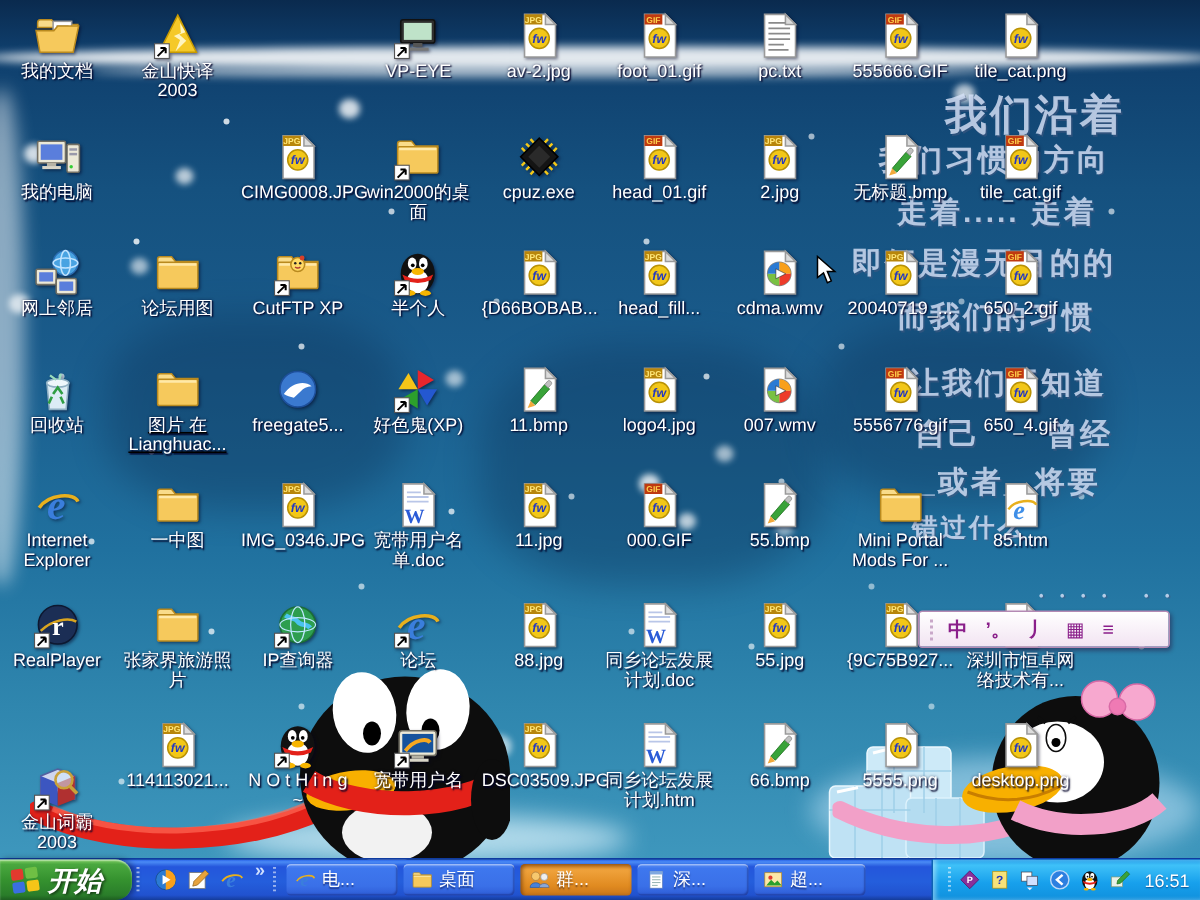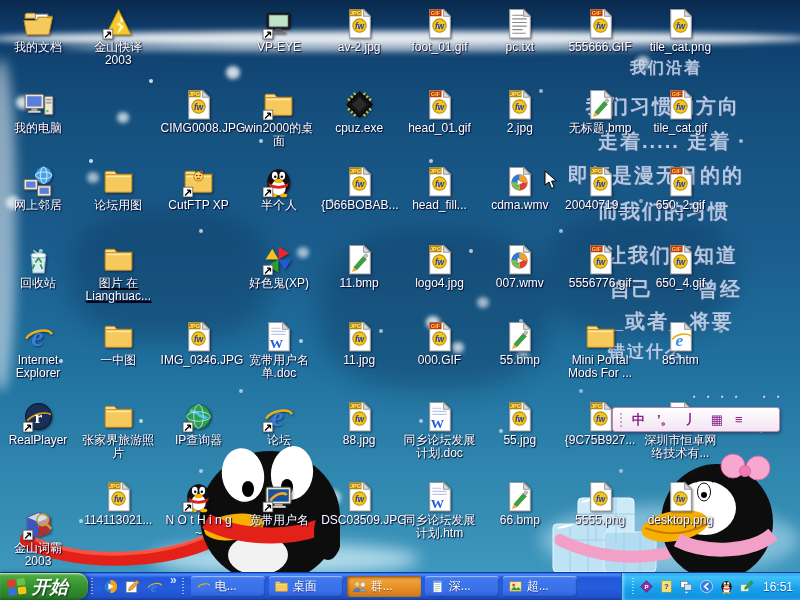--- a/index.html
+++ b/index.html
@@ -90,21 +90,21 @@
   <div class="sil" style="left:320px;top:230px;width:230px;height:160px;"></div>
   <div class="sil" style="left:545px;top:215px;width:190px;height:120px;"></div>
   <div class="snowband"></div>
   <div class="snowband2"></div>
   <div class="leftsnow"></div>
   <div class="snowdots"></div>
   <div class="snowclumps"></div>
   <div class="iceglow" style="left:150px;top:543px;width:270px;height:32px;background:rgba(215,240,250,.75);"></div>
   <div class="iceglow" style="left:540px;top:505px;width:260px;height:70px;background:rgba(190,225,245,.55);"></div>
   <div id="lyric-layer">
-      <div class="lyric" style="left: 630px; top: 58px; font-size: 16px;">我们沿着</div>
+      <div class="lyric" style="left: 630px; top: 58px; font-size: 28px;">我们沿着</div>
       <div class="lyric" style="left: 586px; top: 93px; font-size: 20px;">我们习惯的方向</div>
       <div class="lyric" style="left: 598px; top: 128px; font-size: 20px;">走着..... 走着</div>
       <div class="lyric" style="left: 568px; top: 162px; font-size: 20px;">即便是漫无目的的</div>
       <div class="lyric" style="left: 598px; top: 198px; font-size: 20px;">而我们的习惯</div>
       <div class="lyric" style="left: 606px; top: 242px; font-size: 20px;">让我们不知道</div>
       <div class="lyric" style="left: 610px; top: 276px; font-size: 20px;">自己　　曾经</div>
       <div class="lyric" style="left: 612px; top: 308px; font-size: 20px;">_或者_ 将要</div>
       <div class="lyric" style="left: 596px; top: 340px; font-size: 17px; margin-left: 12px;">错过什么</div>
       <div class="lyric" style="left: 688px; top: 389px; font-size: 12px;">・・・・　・・</div>
     </div>
@@ -489,20 +489,29 @@
       <div class="dicon" style="left: 80.3px; top: 241px; text-decoration: underline;">
         <span class="iimg">
           <svg width="33" height="33" viewBox="0 0 32 32">
             <path d="M3 10 V7.5 C3 6.7 3.6 6 4.5 6 H12 l2.5 3 H29 V10 Z" fill="#f9dc8a" stroke="#b98a1f"></path>
             <rect x="3" y="9.5" width="26" height="17" rx="1.2" fill="#f6c95c" stroke="#b98a1f"></rect>
             <path d="M4 11 h24" stroke="#ffe9a8" stroke-width="1.5"></path>
           </svg>
         </span>
         <div class="ilabel">图片 在
 Lianghuac...</div>
+      </div>
+      <div class="dicon" style="left: 160.6px; top: 241px;">
+        <span class="iimg">
+          <svg width="33" height="33" viewBox="0 0 32 32">
+            <circle cx="16" cy="16" r="11.5" fill="#3a79cf" stroke="#1d4f9a"></circle>
+            <path d="M7 19 c5-7 13-9 18-5 -3 .2-5.5 1.4-7 3.3 l-4.5 4.2 c-2.4-.6-4.6-1.4-6.5-2.5 z" fill="#fff"></path>
+          </svg>
+        </span>
+        <div class="ilabel">freegate5...</div>
       </div>
       <div class="dicon" style="left: 240.9px; top: 241px;">
         <span class="iimg">
           <svg width="33" height="33" viewBox="0 0 32 32">
             <path d="M16 16 L16 3.5 L26.5 10 Z" fill="#e8262d"></path>
             <path d="M16 16 L28.5 16 L22 26.5 Z" fill="#2458d0"></path>
             <path d="M16 16 L16 28.5 L5.5 22 Z" fill="#2ca02c"></path>
             <path d="M16 16 L3.5 16 L10 5.5 Z" fill="#f5c518"></path>
             <rect x="1" y="21.5" width="9.5" height="9.5" fill="#fff" stroke="#555" stroke-width=".7"></rect>
             <path d="M3 29.5 L8.2 24.3 M8.2 24.3 v3.4 M8.2 24.3 h-3.4" stroke="#000" stroke-width="1.3" fill="none"></path>

